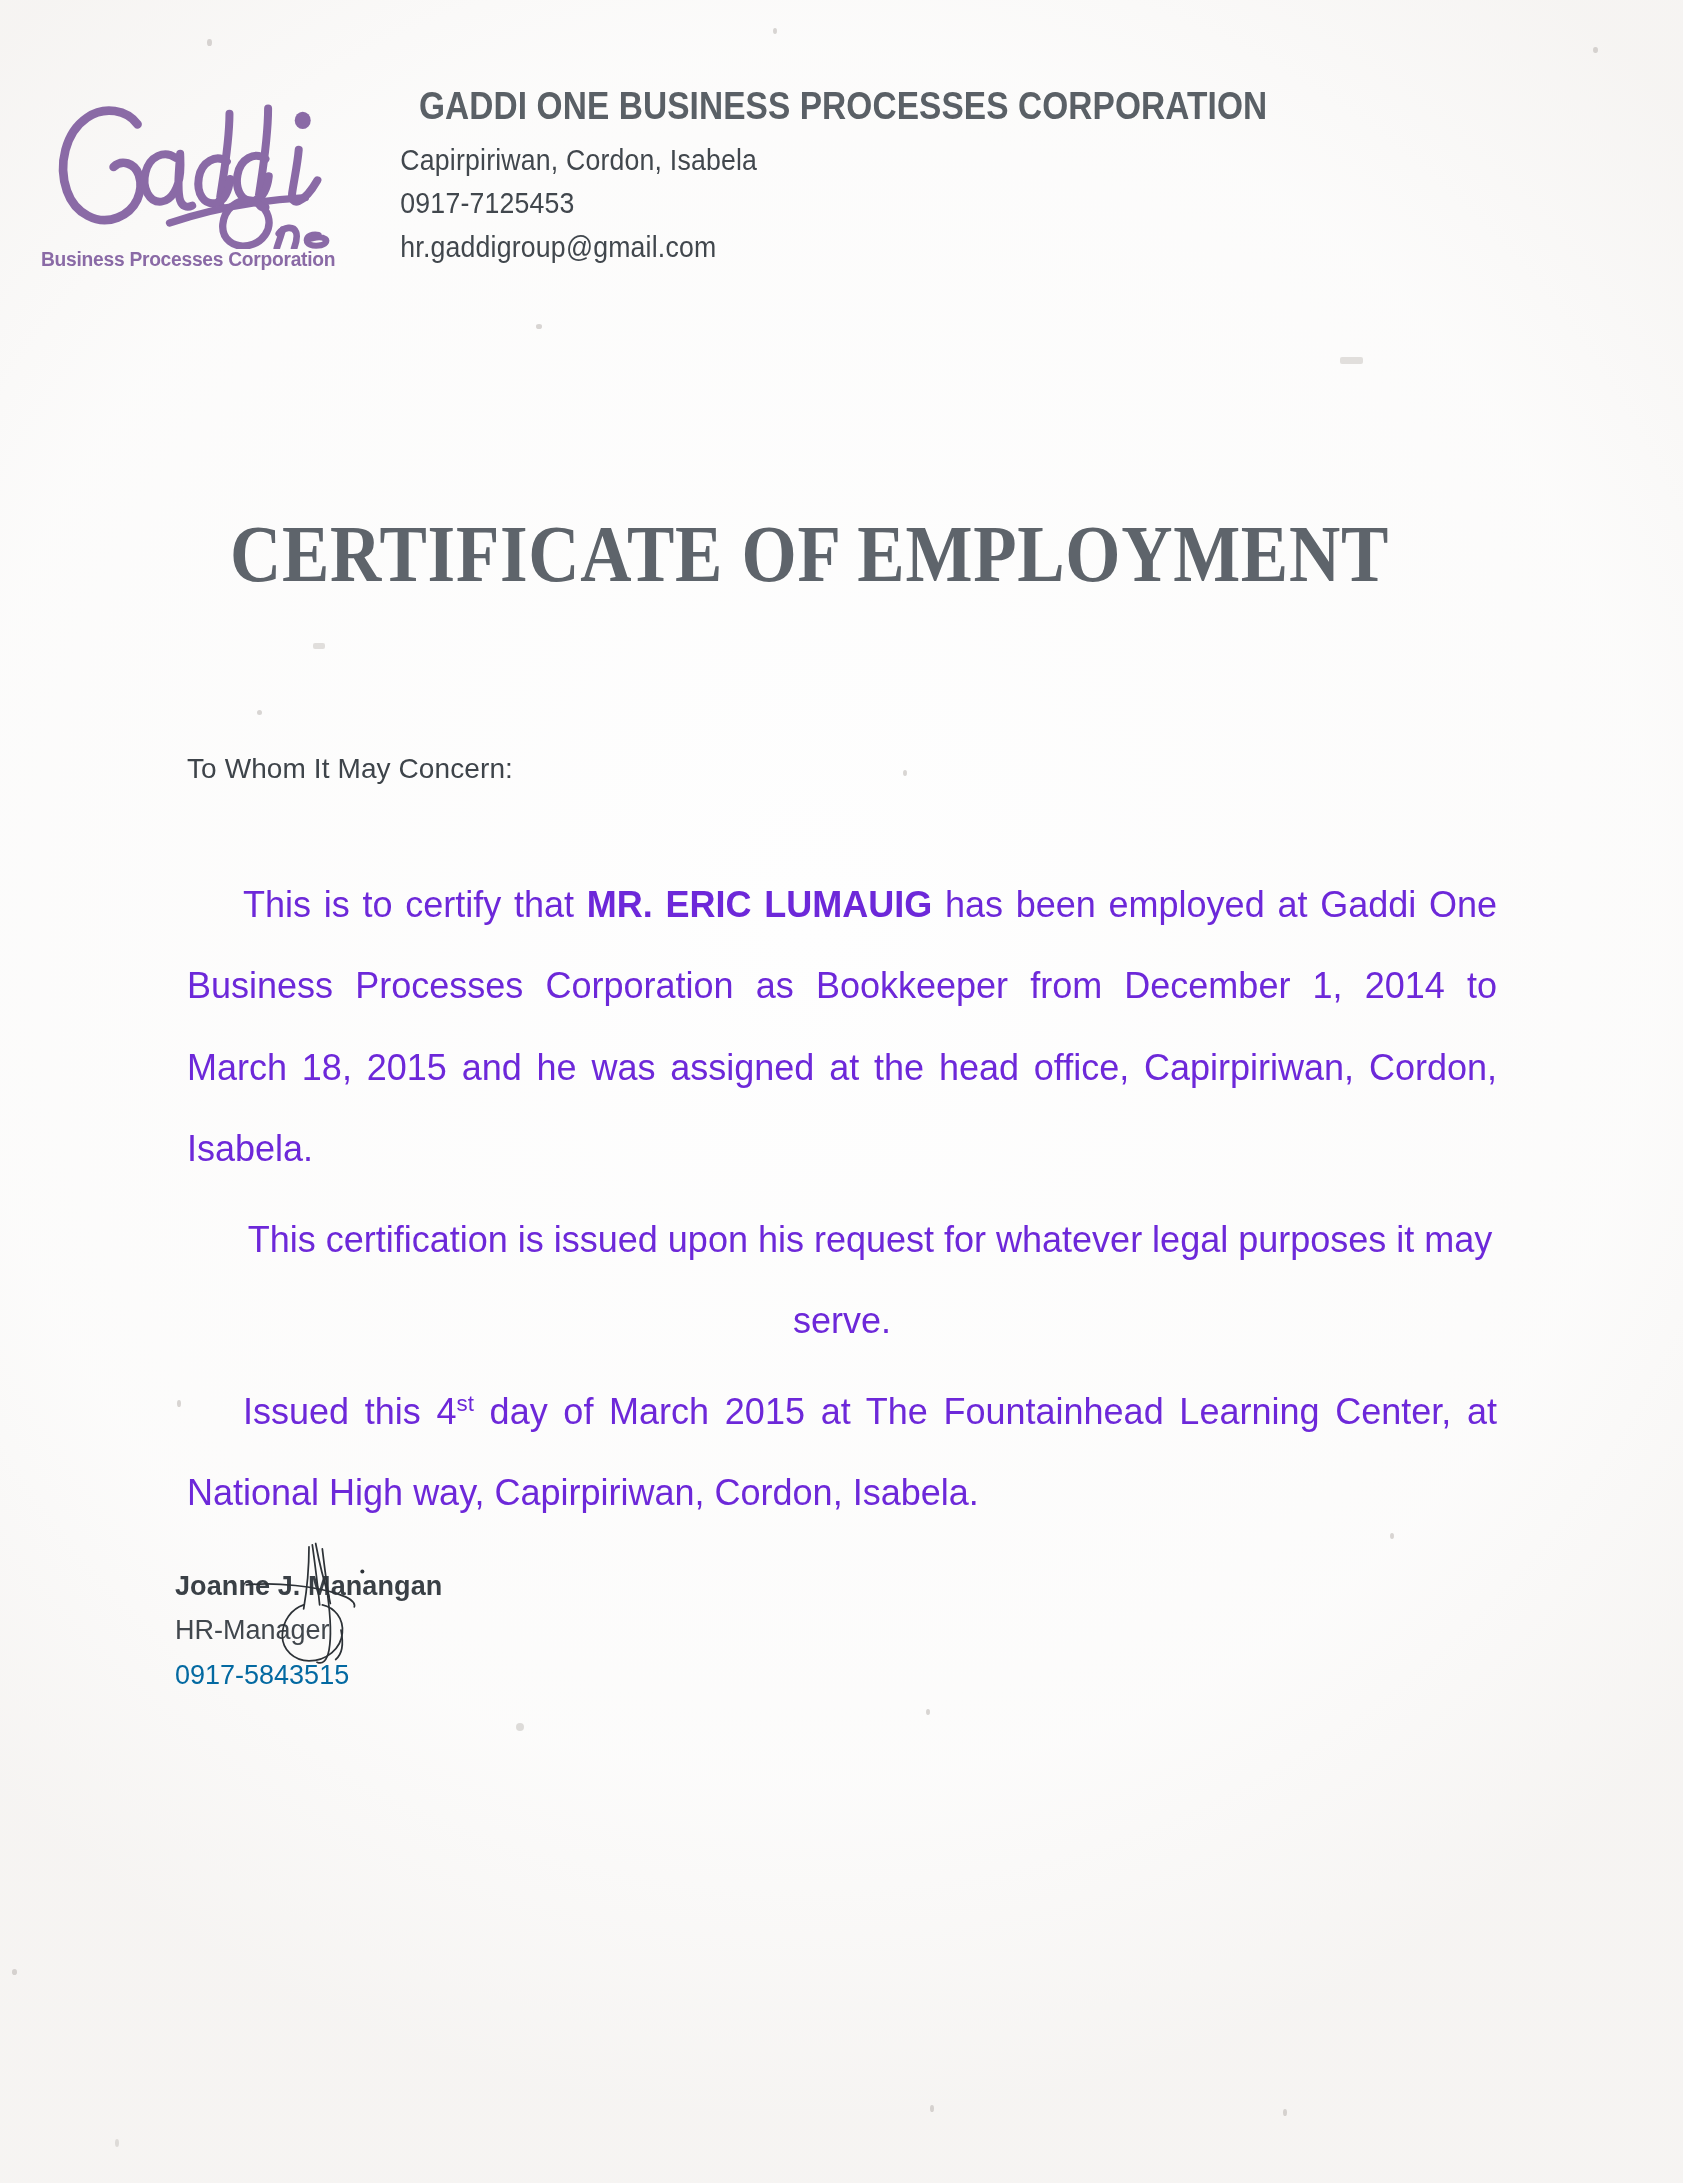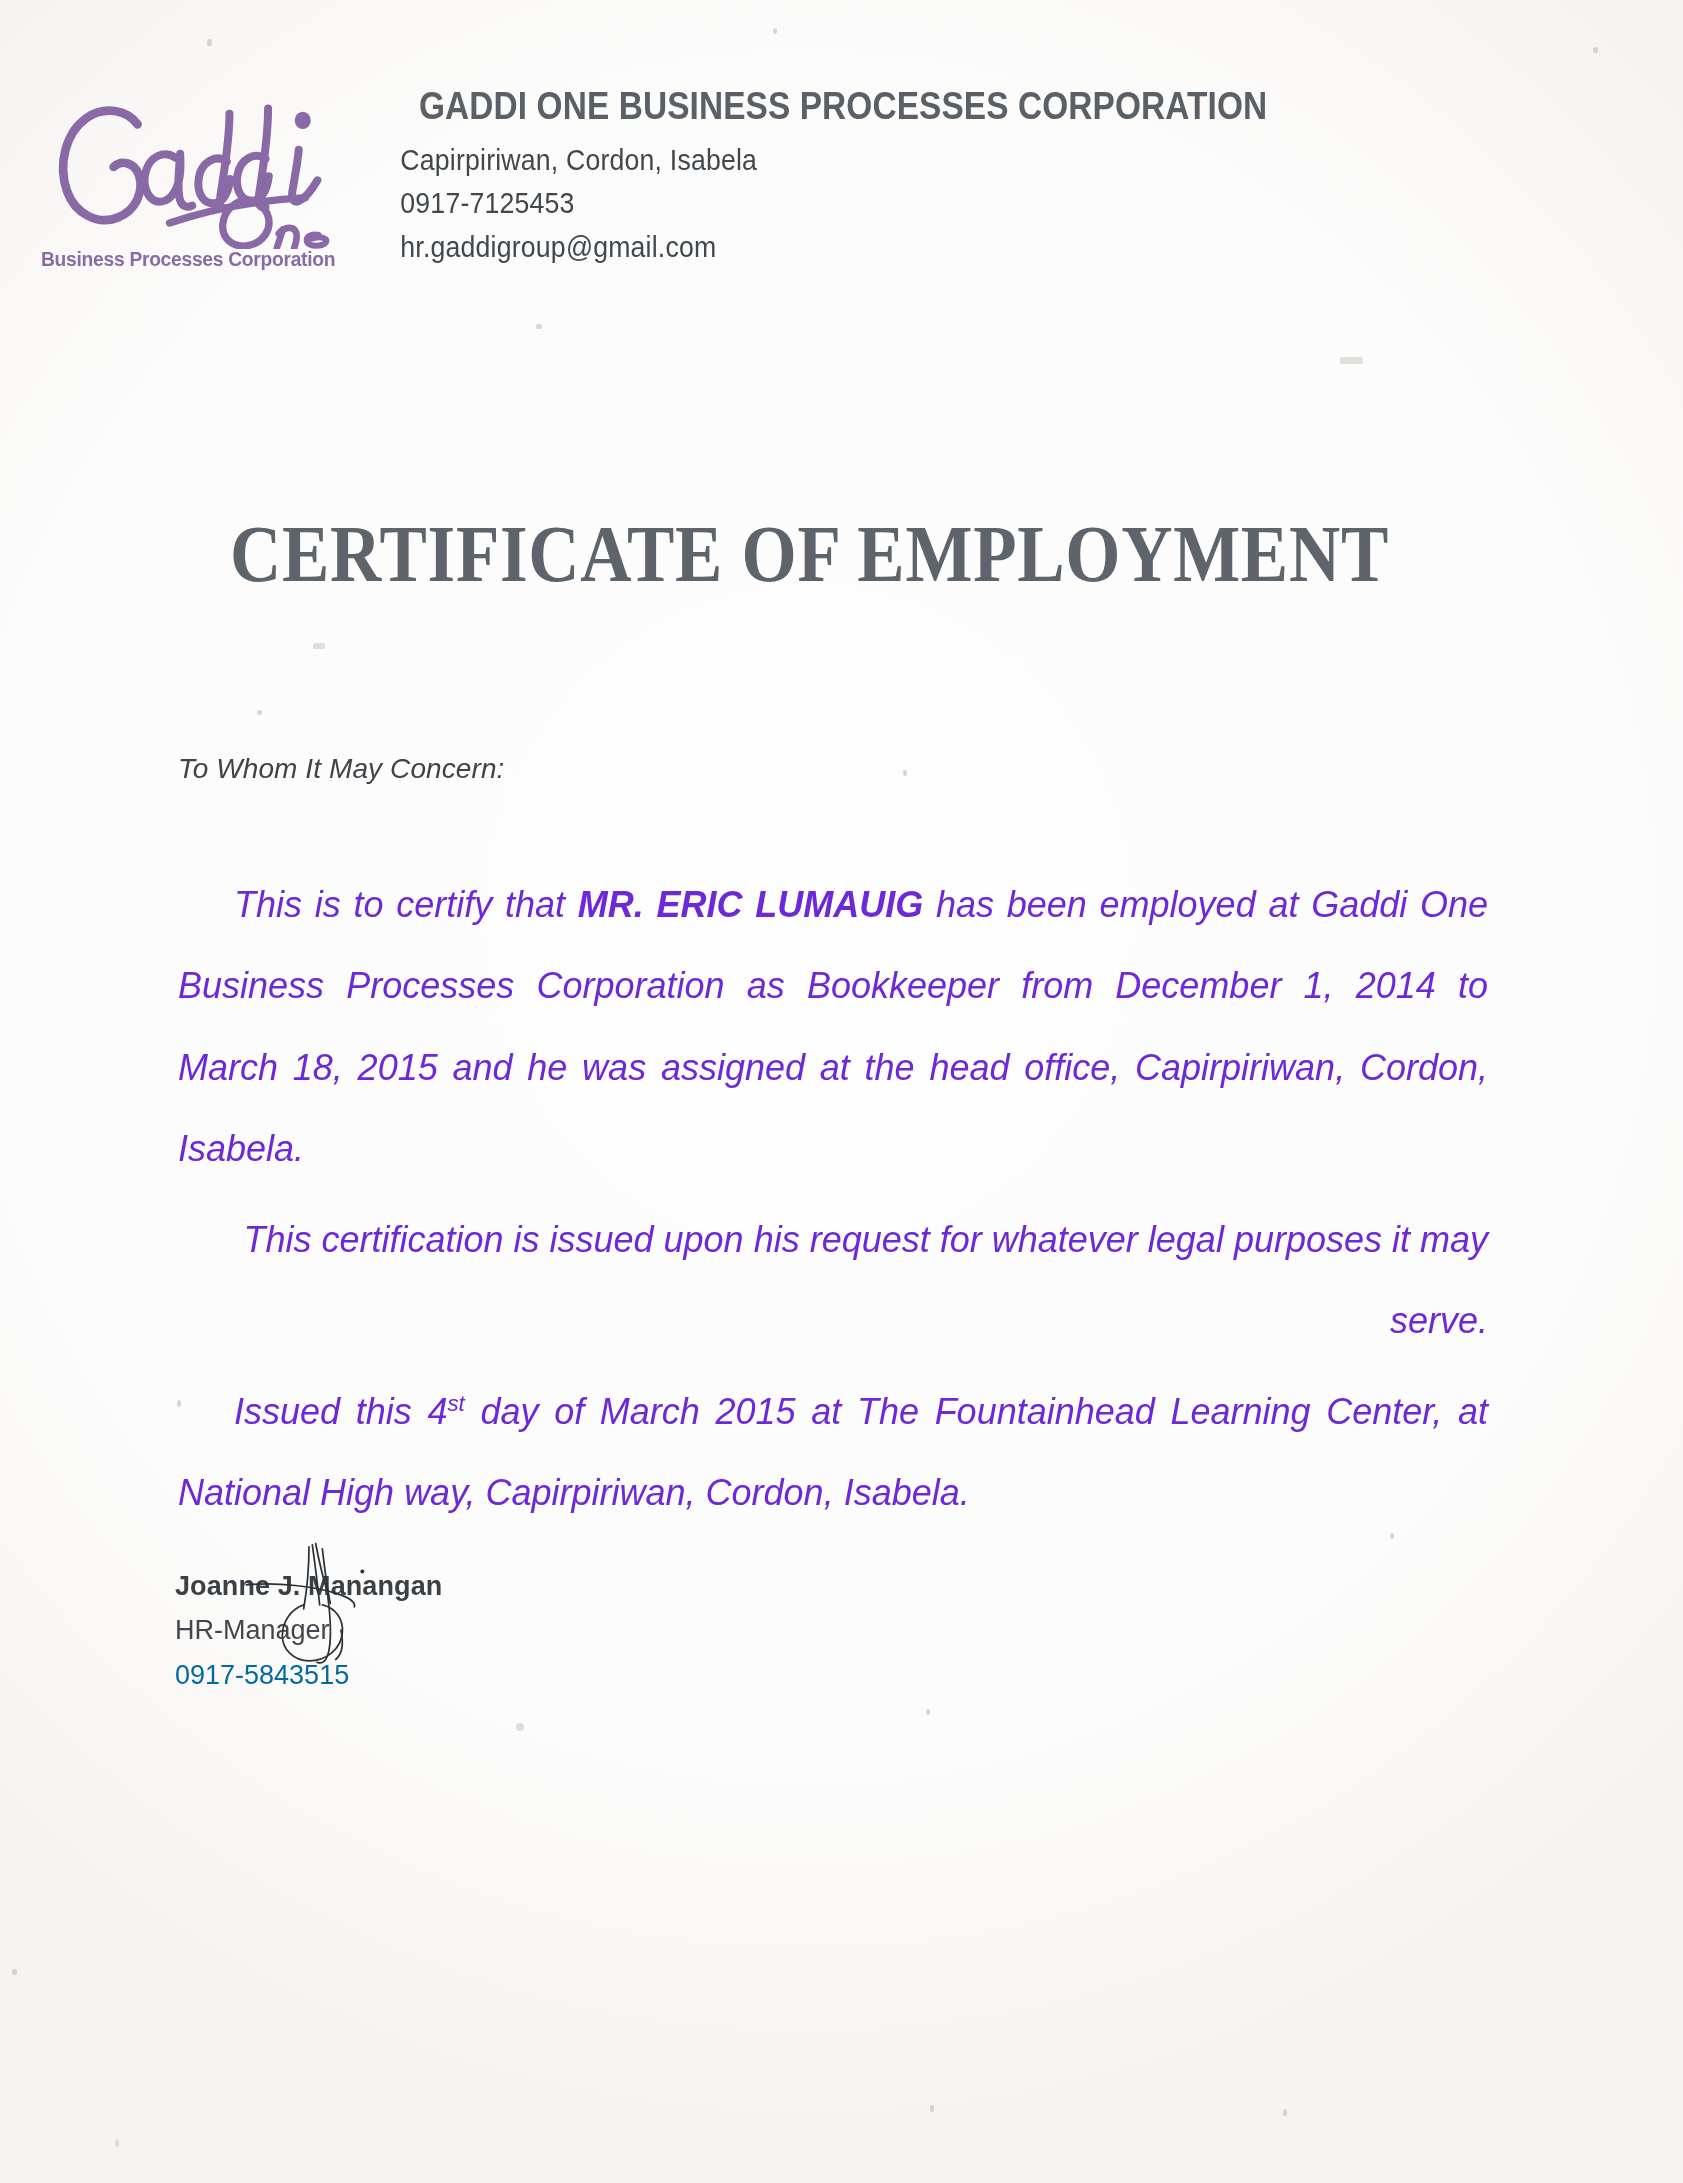--- a/index.html
+++ b/index.html
@@ -108,41 +108,40 @@
     letter-spacing: 0.7px;
     color: #5e646b;
     transform: scaleY(1.12);
     transform-origin: center top;
     white-space: nowrap;
   }
 
   
   #body-block {
     position: absolute;
-    left: 178px;
+    left: 187px;
     top: 753px;
     width: 1310px;
-    font-style: italic;
   }
   #salutation {
     font-size: 28px;
     color: #3e444a;
     letter-spacing: 0.1px;
     margin-bottom: 79px;
   }
   .para {
     font-size: 36px;
     color: #6d28d9;
     text-align: justify;
     text-justify: inter-word;
     line-height: 2.26;
     text-indent: 56px;
     margin: 0 0 9.3px 0;
   }
-  .para.short { text-align: right; }
+  .para.short { text-align: center; }
   .para b { font-weight: bold; }
   .para sup {
     font-size: 0.62em;
     vertical-align: super;
     line-height: 0;
   }
 
   
   #sig-block {
     position: absolute;

